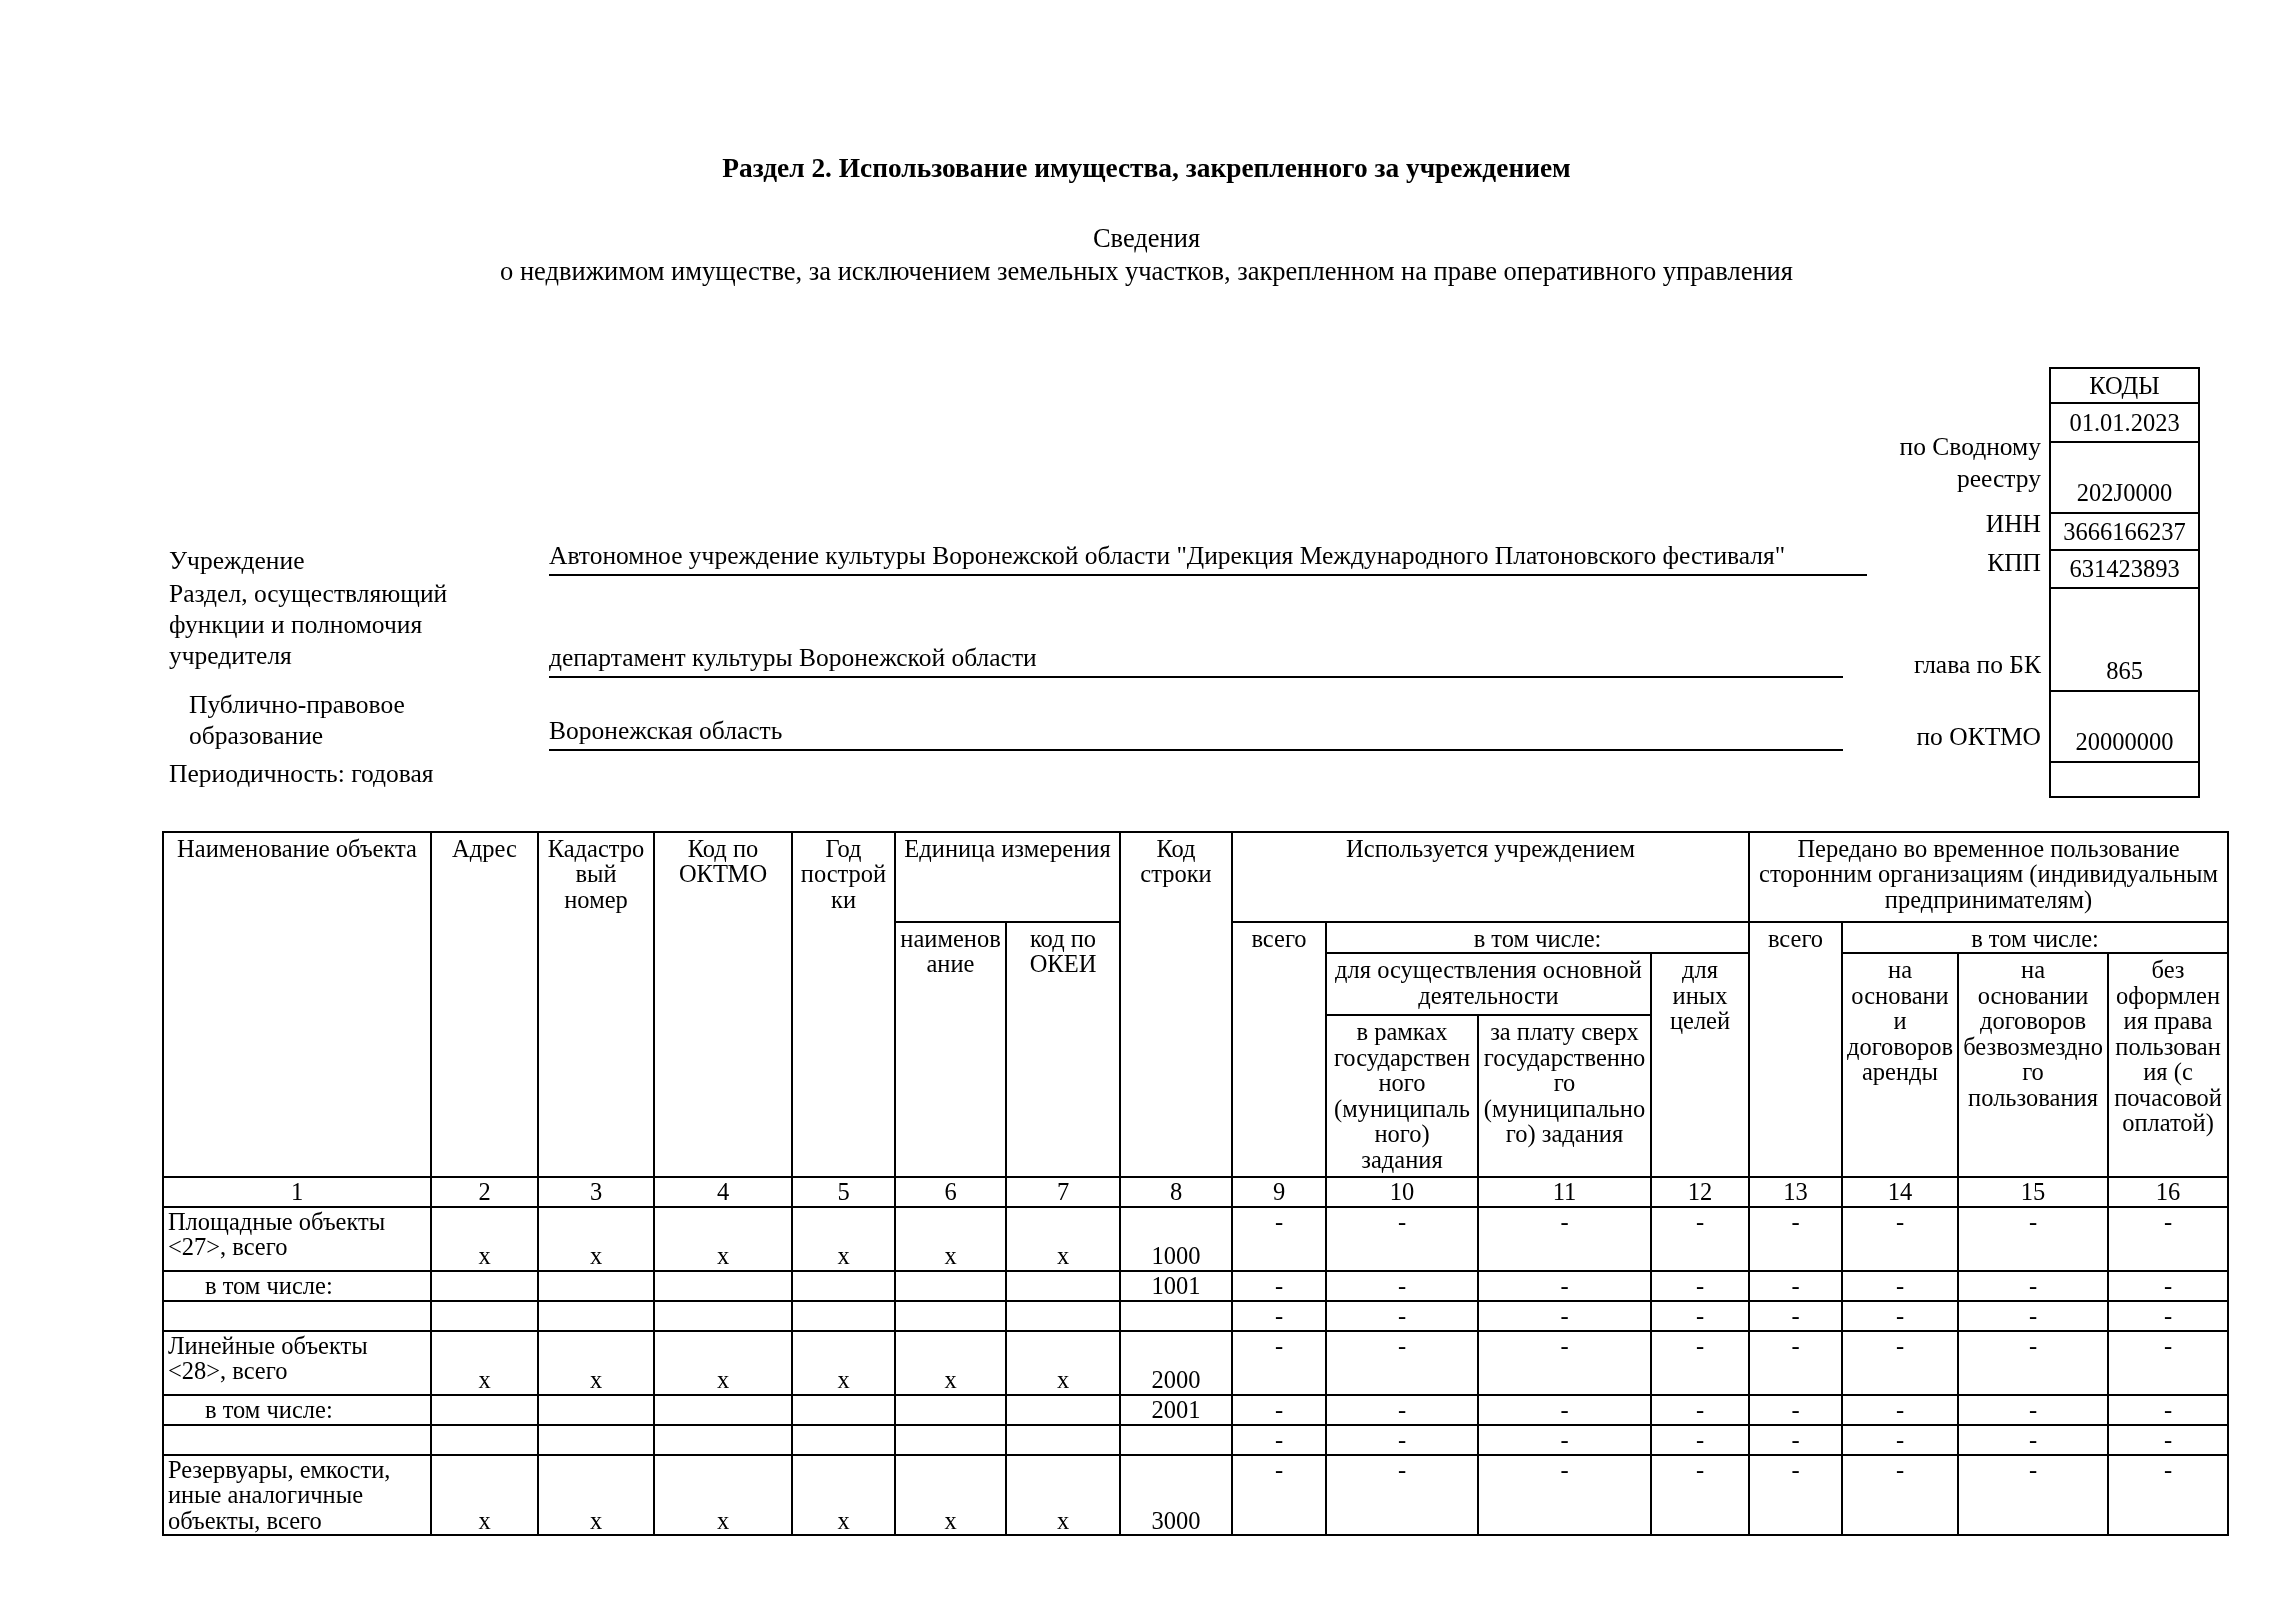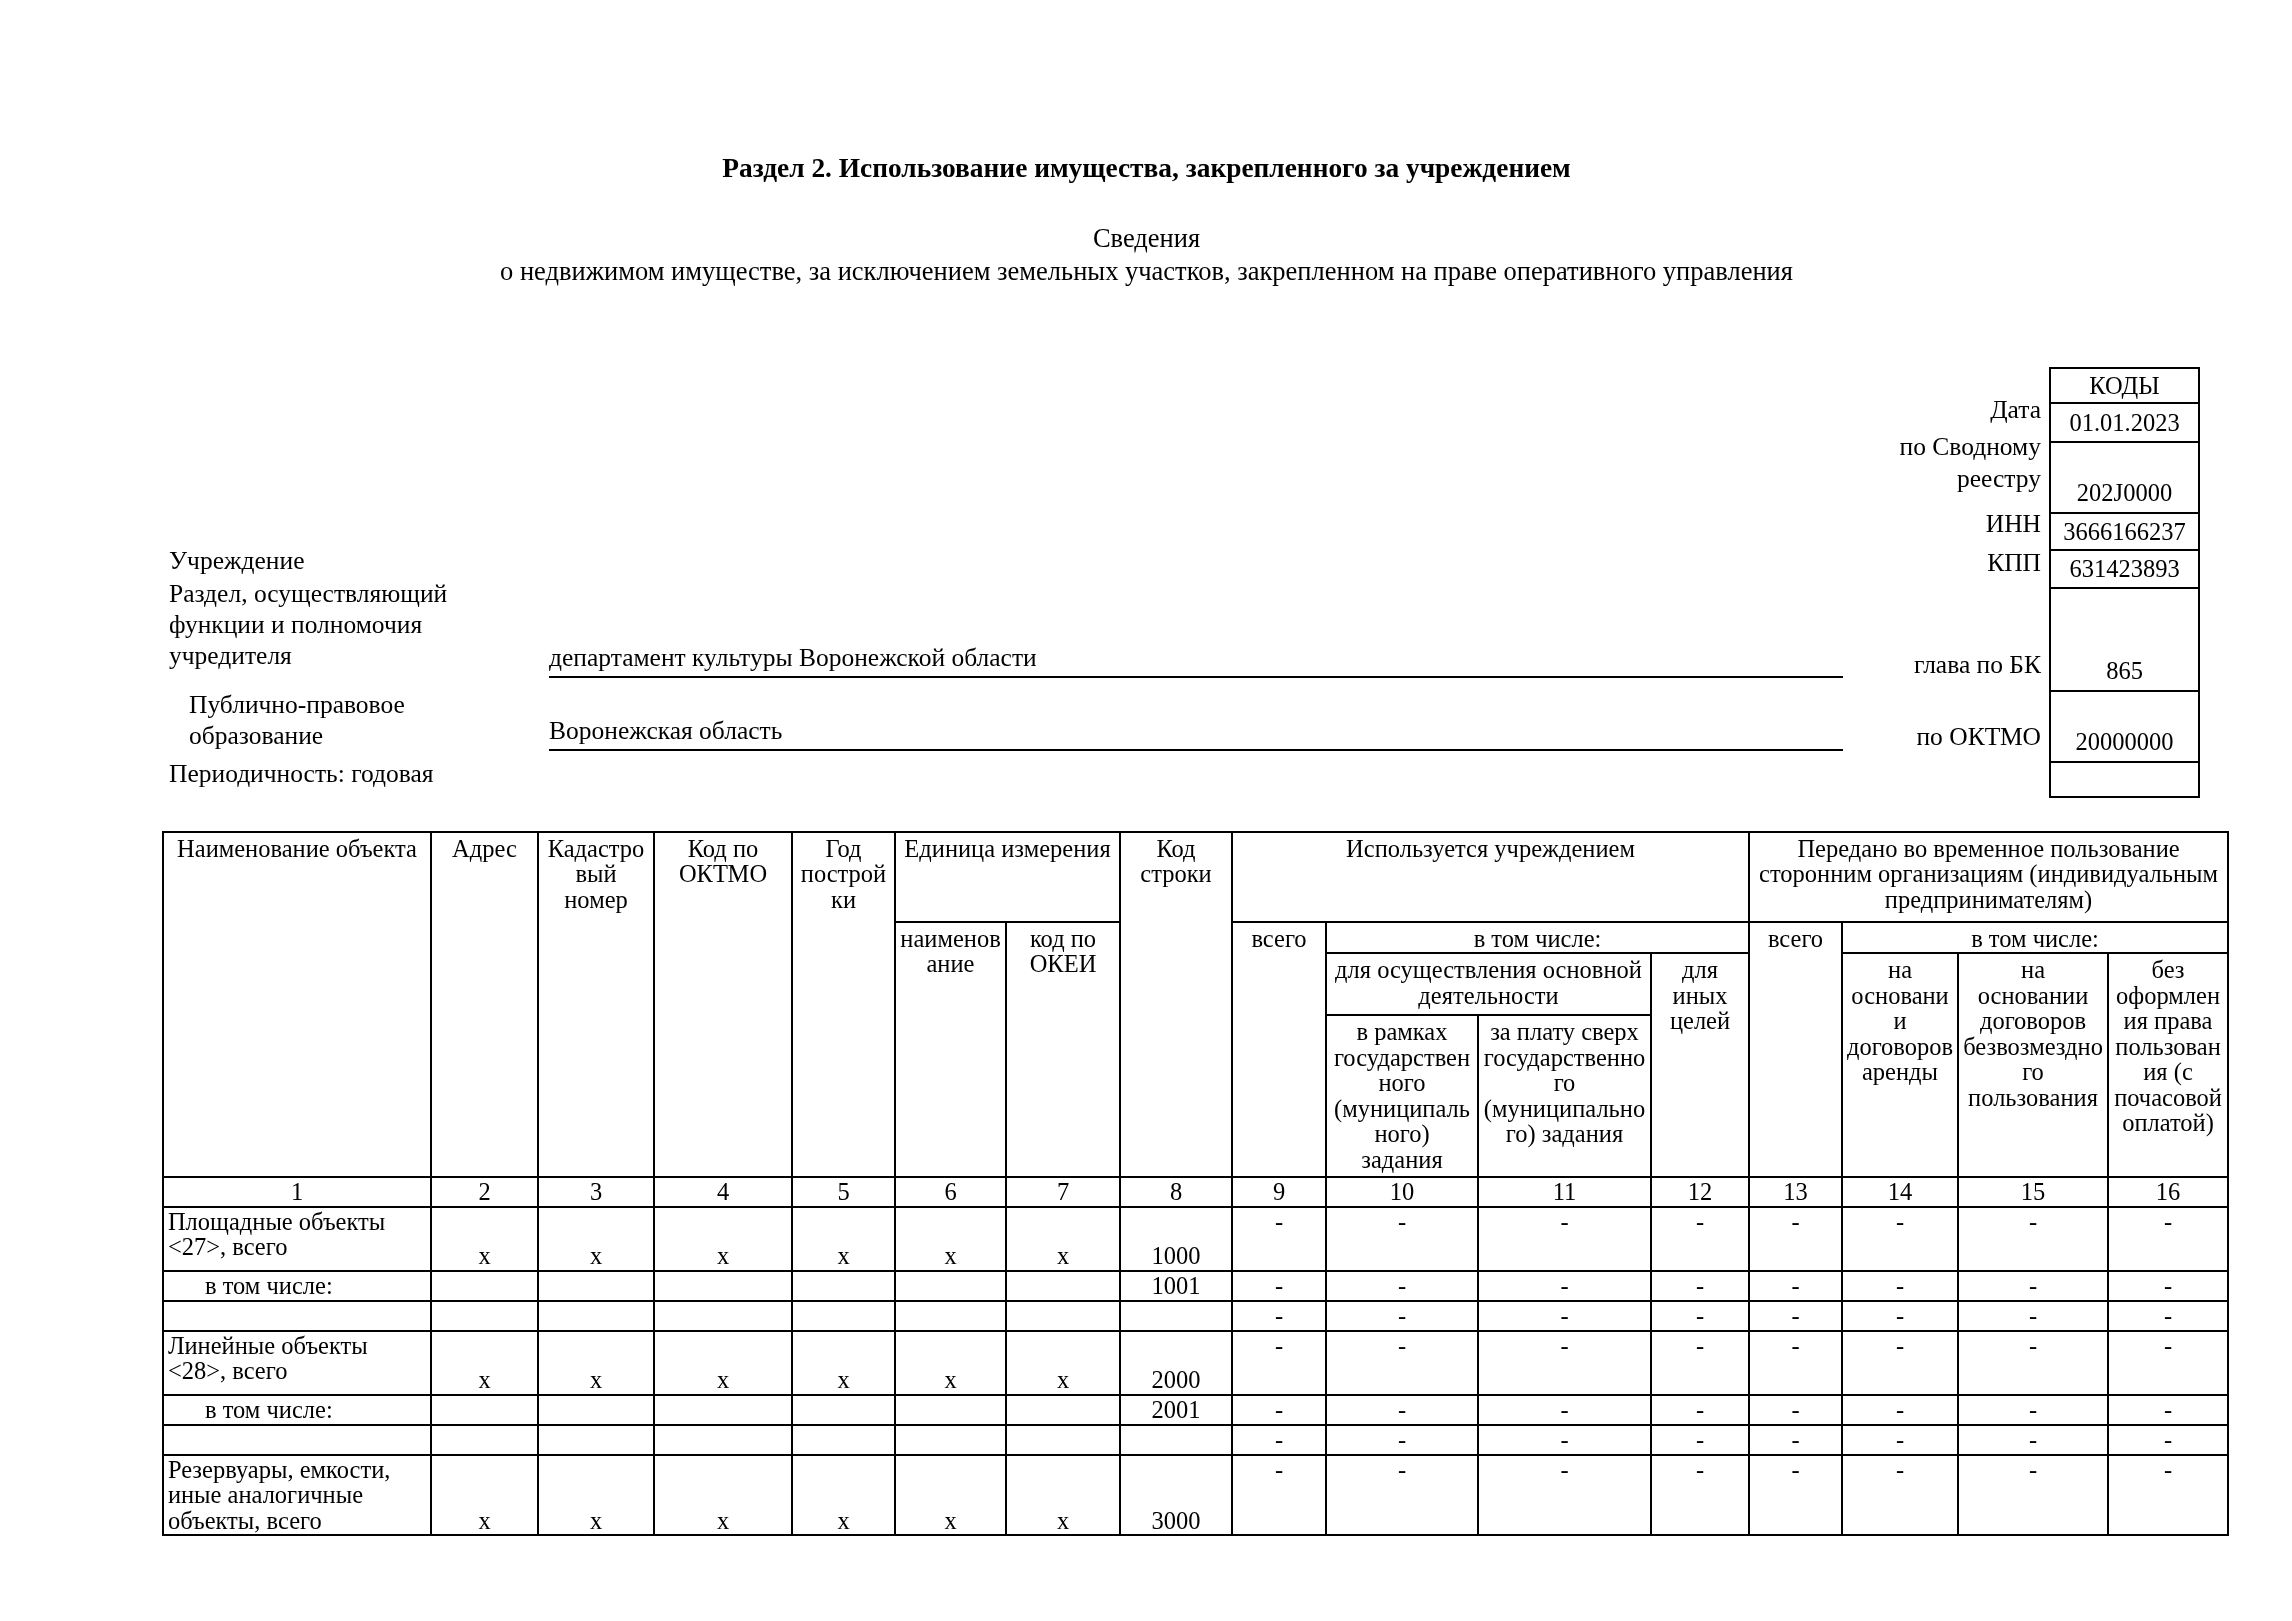--- a/index.html
+++ b/index.html
@@ -68,24 +68,24 @@
   <div class="subtitle">
     <div>Сведения</div>
     <div>о недвижимом имуществе, за исключением земельных участков, закрепленном на праве оперативного управления</div>
   </div>
 
   <div class="lbl" style="left:169px;top:545px;width:314px;">Учреждение</div>
   <div class="lbl" style="left:169px;top:578px;width:294px;">Раздел, осуществляющий функции и полномочия учредителя</div>
   <div class="lbl" style="left:169px;top:689px;width:294px;margin-left:20px;">Публично-правовое образование</div>
   <div class="lbl" style="left:169px;top:758px;width:412px;">Периодичность: годовая</div>
 
+  <div class="uval" style="left:549px;top:541px;width:1318px;">Автономное учреждение культуры Воронежской области "Дирекция Международного Платоновского фестиваля"</div>
   <div class="uval" style="left:549px;top:643px;width:1294px;">департамент культуры Воронежской области</div>
   <div class="uval" style="left:549px;top:716px;width:1294px;">Воронежская область</div>
 
-  <div class="rlbl" style="left:1551px;top:394px;width:490px;">Дата</div>
   <div class="rlbl" style="left:1876px;top:431px;width:165px;">по Сводному реестру</div>
   <div class="rlbl" style="left:1551px;top:508px;width:490px;">ИНН</div>
   <div class="rlbl" style="left:1551px;top:547px;width:490px;">КПП</div>
   <div class="rlbl" style="left:1551px;top:649px;width:490px;">глава по БК</div>
   <div class="rlbl" style="left:1551px;top:721px;width:490px;">по ОКТМО</div>
 
   <div class="codes-box">
     <div class="cc h38 first">КОДЫ</div>
     <div class="cc h42">01.01.2023</div>
     <div class="cc h74 bot">202J0000</div>

